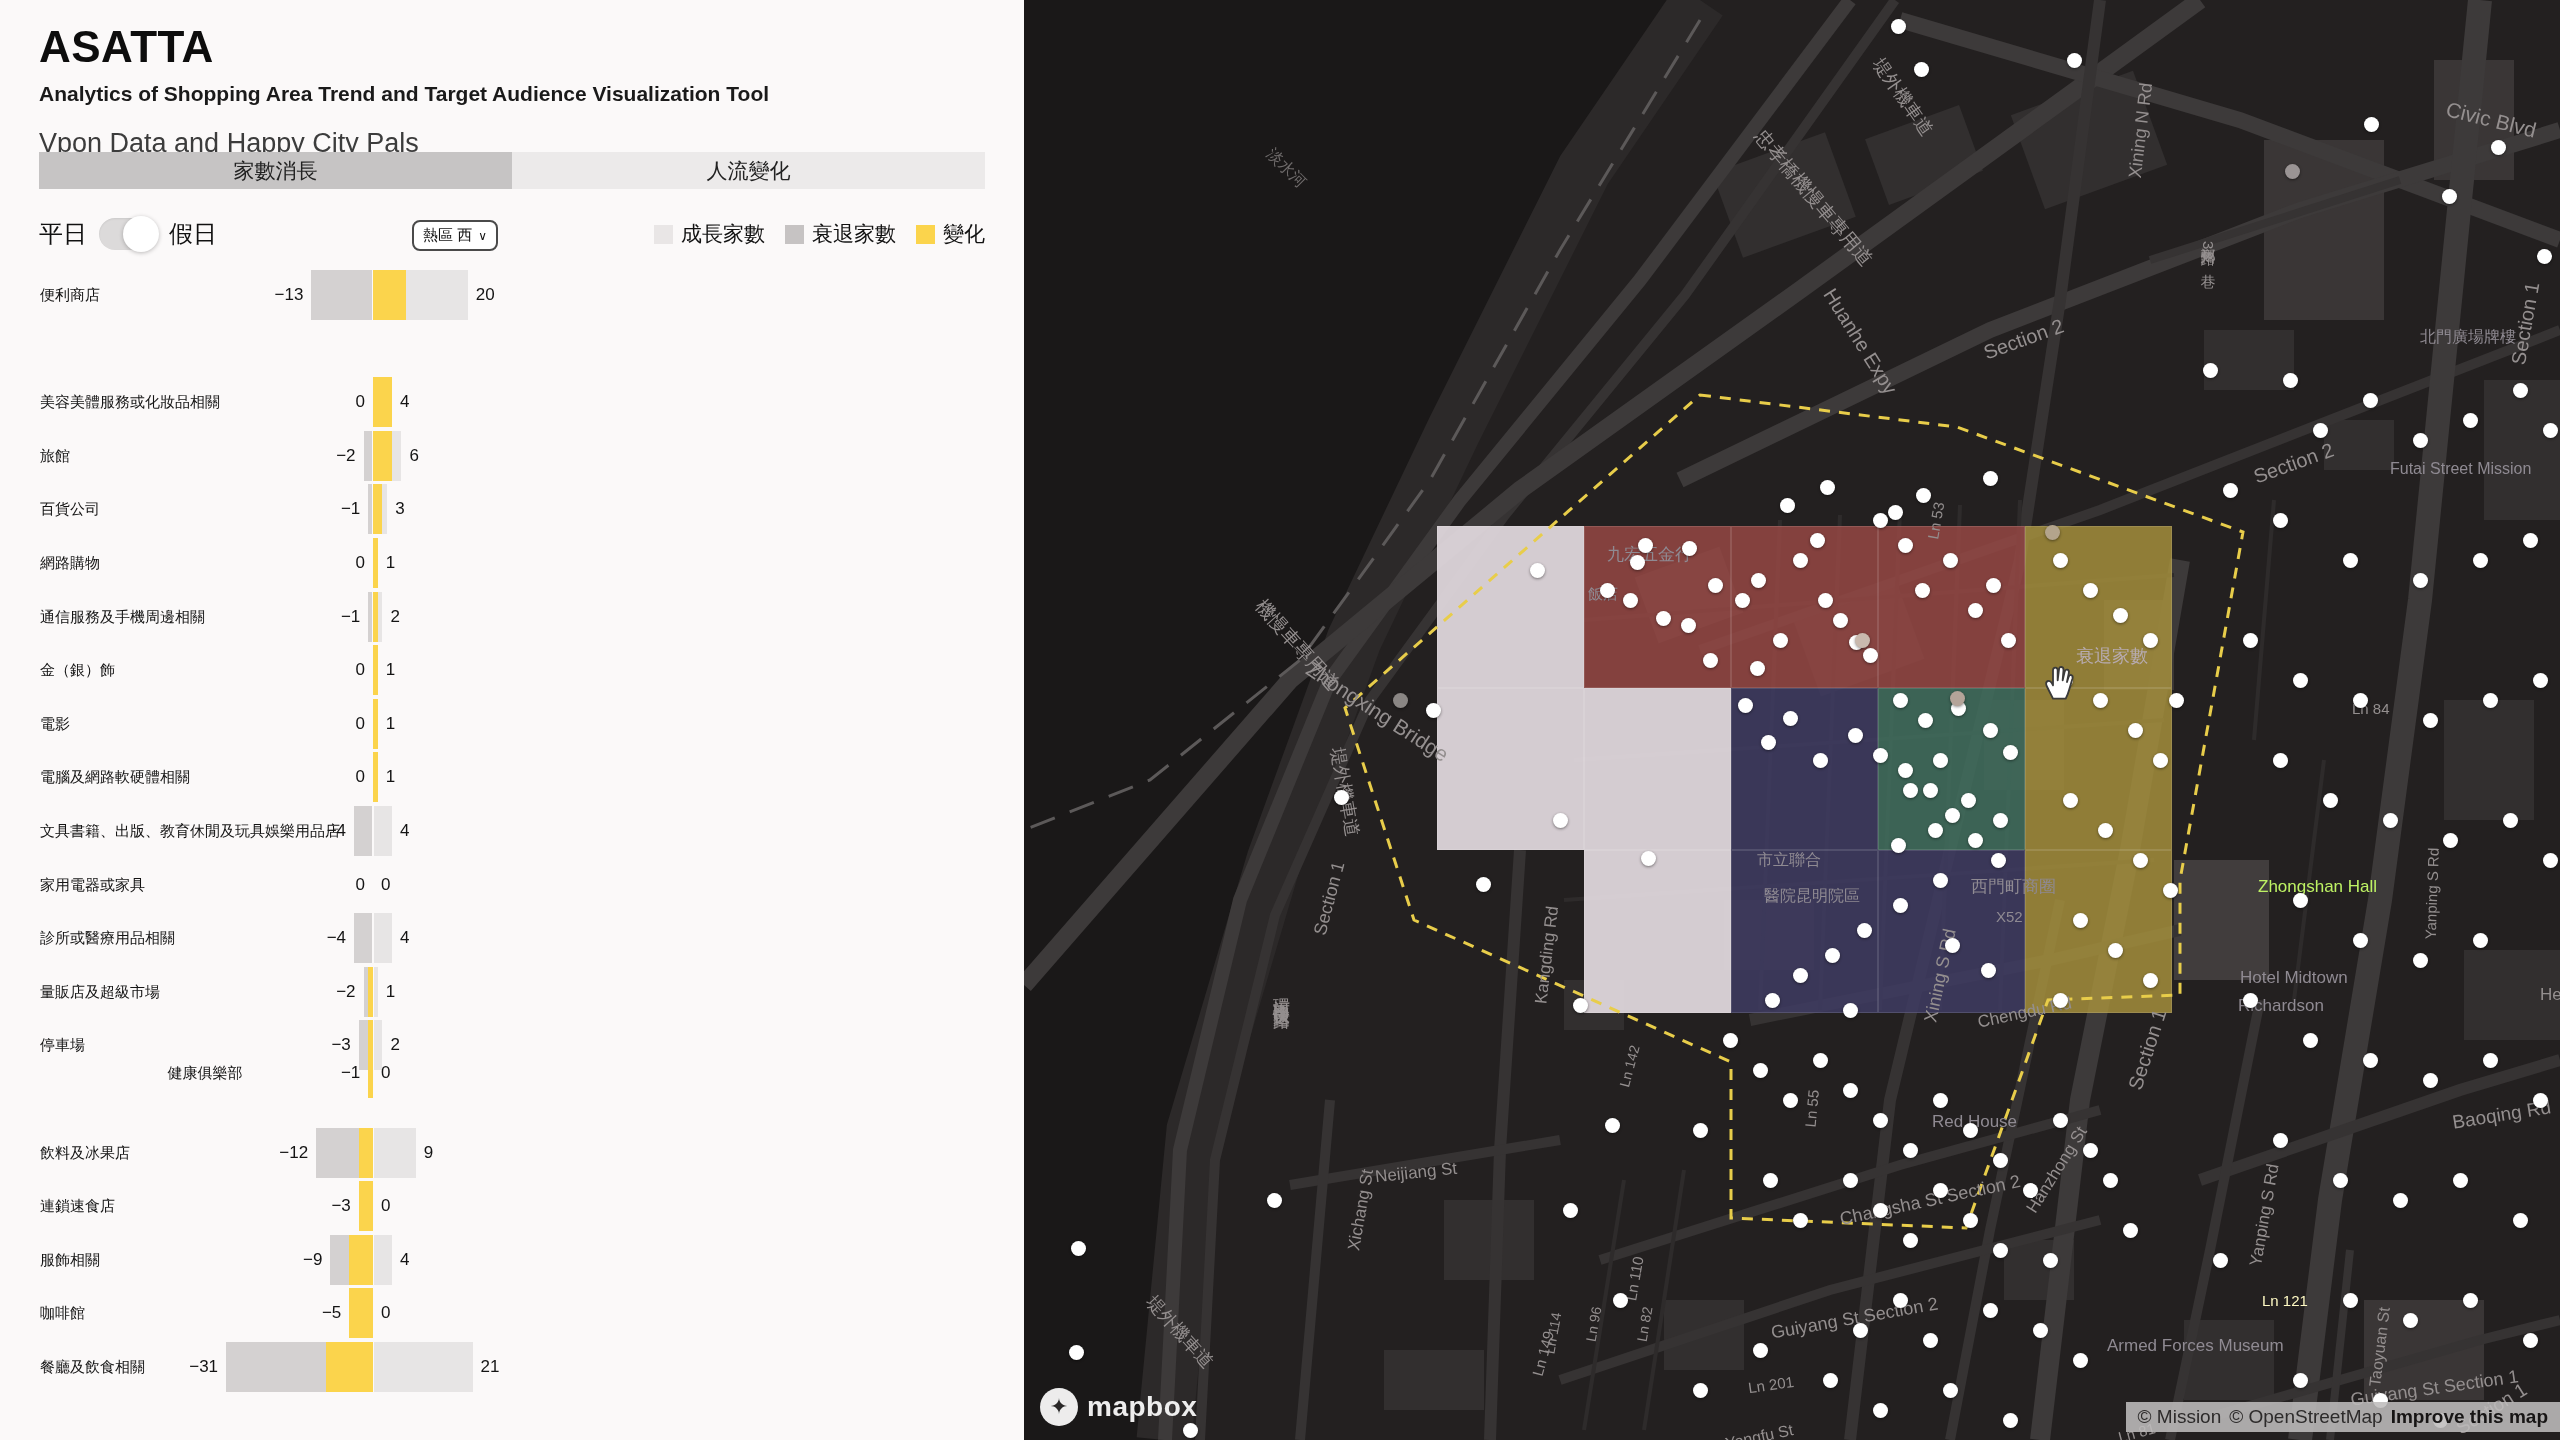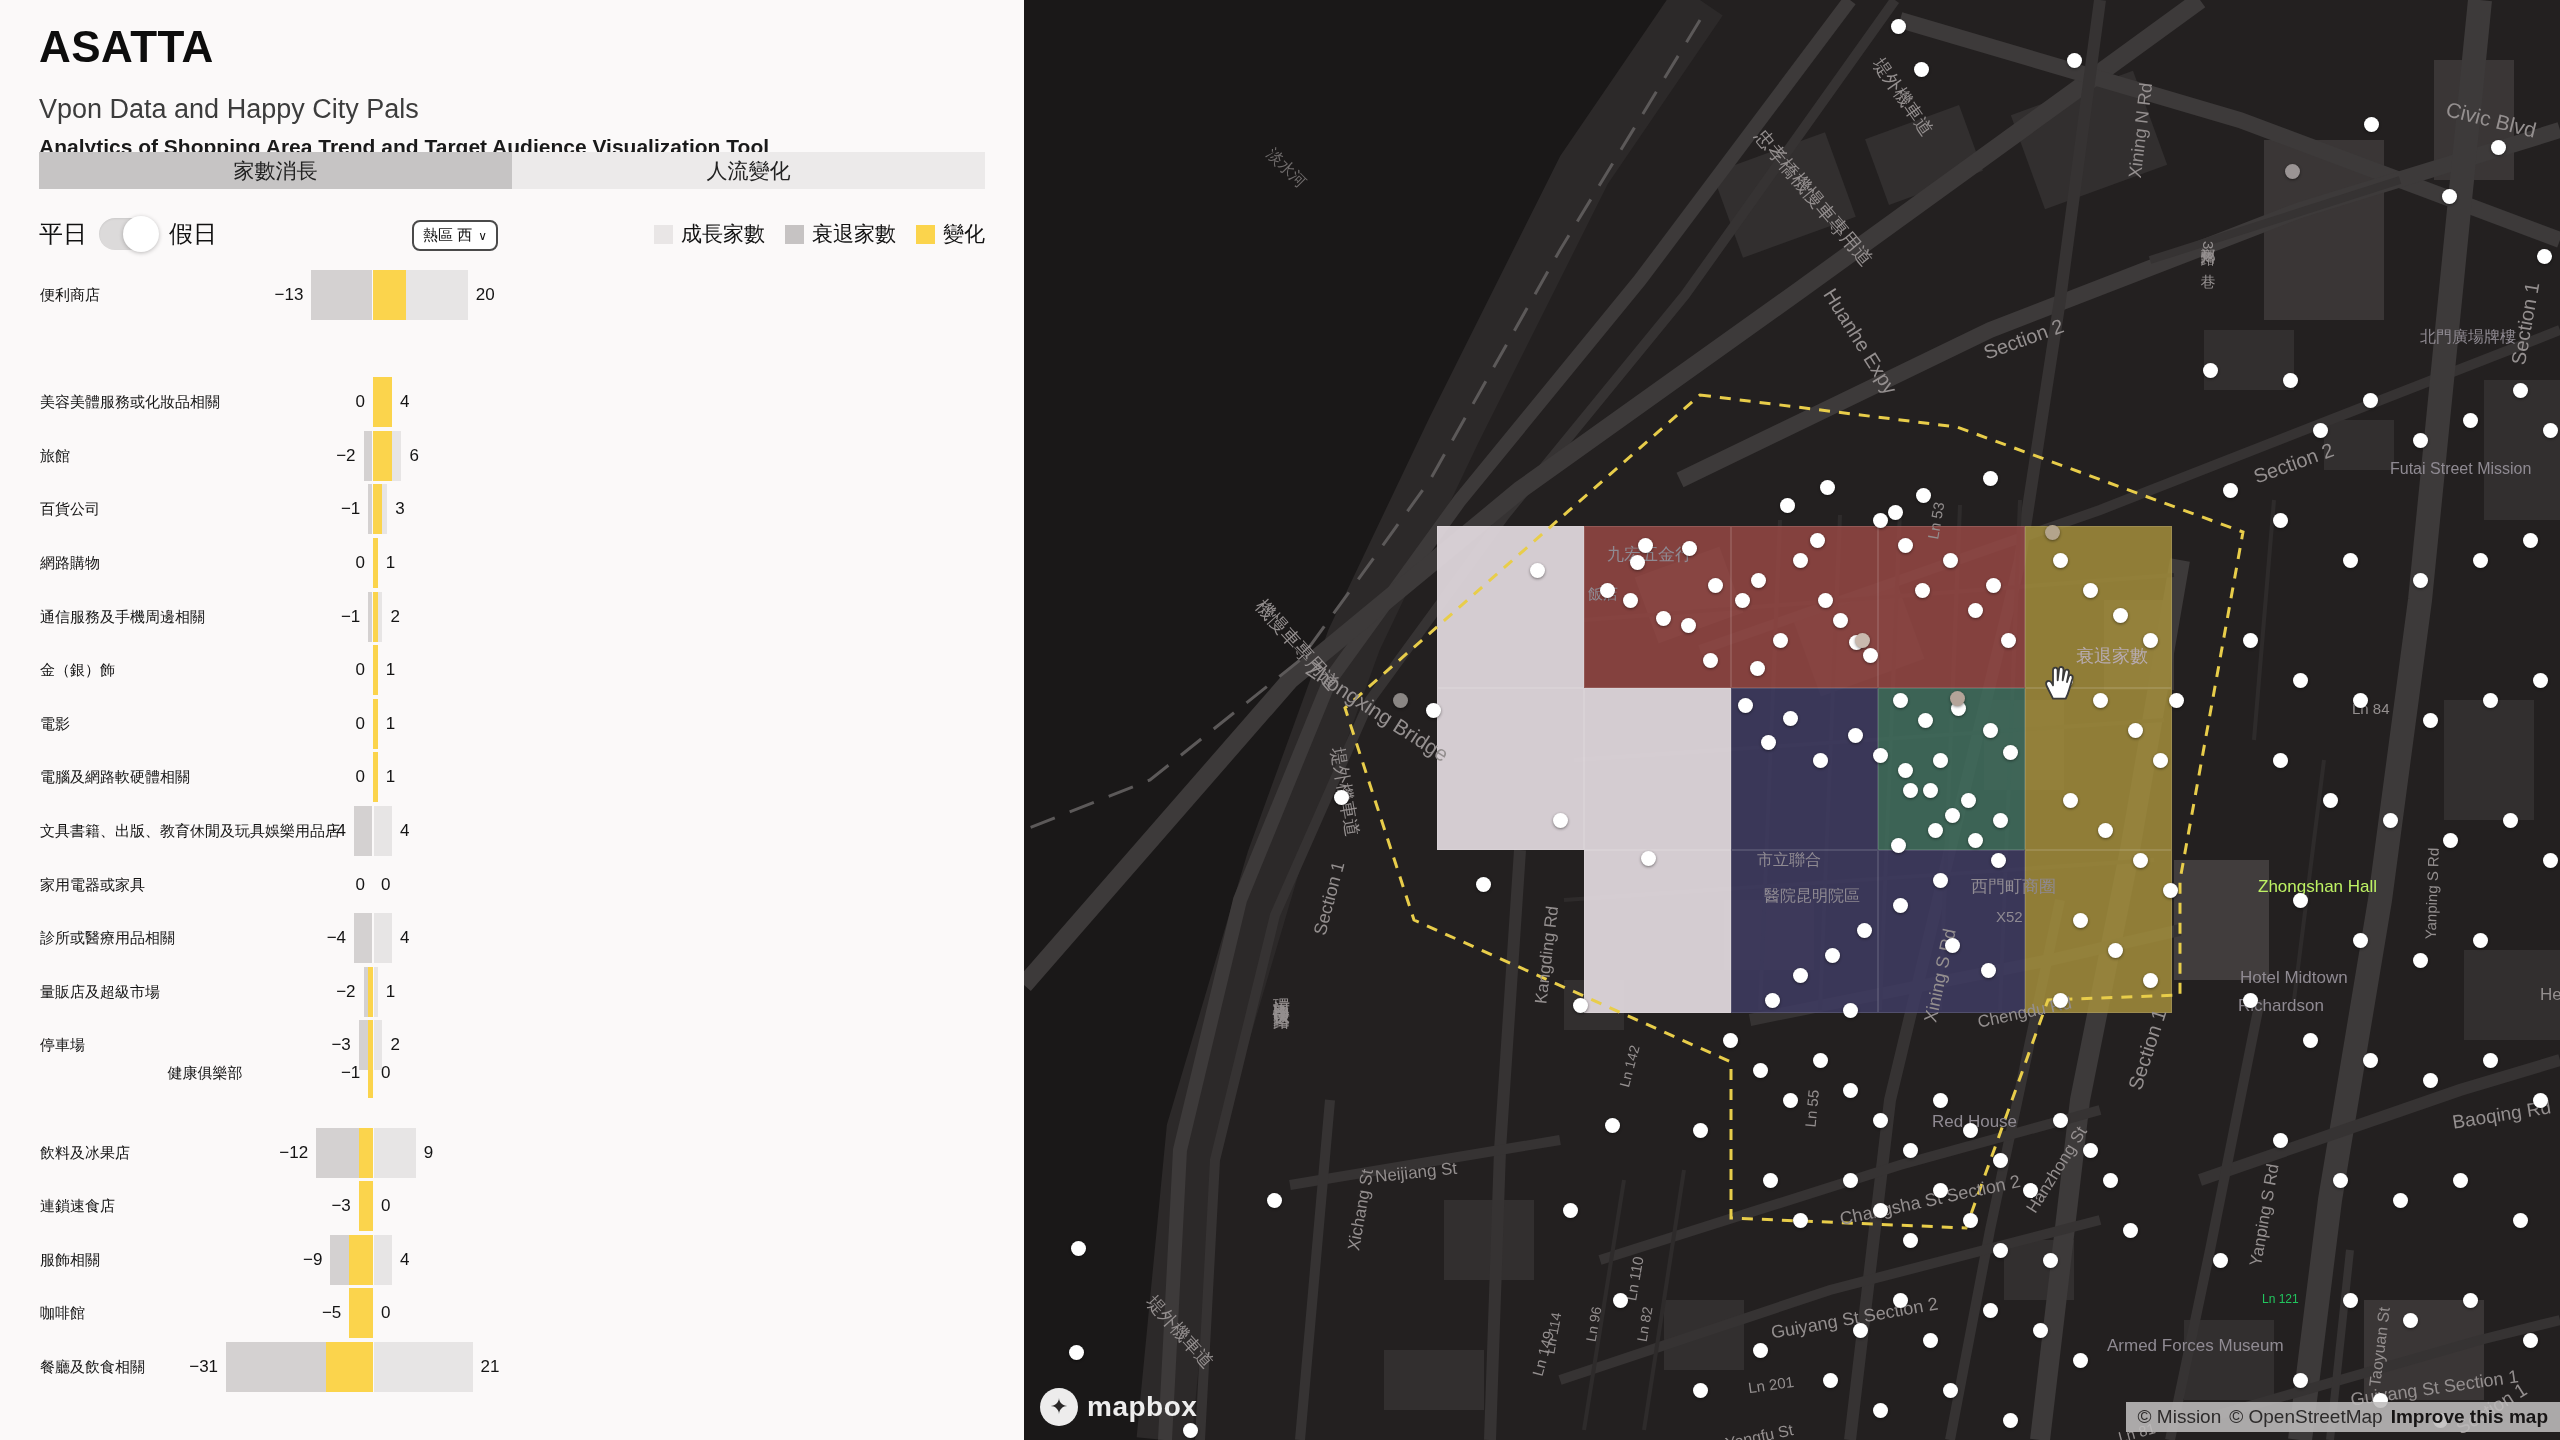--- a/index.html
+++ b/index.html
@@ -46,22 +46,22 @@
   #attrib{position:absolute;right:0;bottom:8px;background:rgba(190,188,188,.88);color:#2d2b2b;font-size:19px;
       padding:4px 12px;z-index:70;display:flex;gap:8px;align-items:center;}
   #attrib b{color:#171515;}
 </style>
 </head>
 <body>
 
 <div id="panel">
   <div id="hdr">
     <div id="app-title">ASATTA</div>
+    <div id="app-sub">Analytics of Shopping Area Trend and Target Audience Visualization Tool</div>
     <div id="app-byline">Vpon Data and Happy City Pals</div>
-    <div id="app-sub">Analytics of Shopping Area Trend and Target Audience Visualization Tool</div>
   </div>
 
   <div id="tabs">
     <div class="tab active">家數消長</div>
     <div class="tab inactive">人流變化</div>
   </div>
 
   <div id="controls">
     <div id="toggle-row">
       <span>平日</span>
@@ -375,21 +375,21 @@
       <div class="map-label" style="left: 746px; top: 1308px; font-size: 18px; color: rgb(148, 143, 143); transform: rotate(-10deg);">Guiyang St Section 2</div>
       <div class="map-label" style="left: 984px; top: 1160px; font-size: 17px; color: rgb(148, 143, 143); transform: rotate(-58deg);">Hanzhong St</div>
       <div class="map-label" style="left: 1428px; top: 1104px; font-size: 19px; color: rgb(148, 143, 143); transform: rotate(-9deg);">Baoqing Rd</div>
       <div class="map-label" style="left: 1189px; top: 1205px; font-size: 17px; color: rgb(148, 143, 143); transform: rotate(-80deg);">Yanping S Rd</div>
       <div class="map-label" style="left: 1362px; top: 885px; font-size: 15px; color: rgb(148, 143, 143); transform: rotate(-88deg);">Yanping S Rd</div>
       <div class="map-label" style="left: 1234px; top: 877px; font-size: 17px; color: #bef264;">Zhongshan Hall</div>
       <div class="map-label" style="left: 1216px; top: 968px; font-size: 17px; color: rgb(143, 138, 146);">Hotel Midtown</div>
       <div class="map-label" style="left: 1214px; top: 996px; font-size: 17px; color: rgb(143, 138, 146);">Richardson</div>
       <div class="map-label" style="left: 1328px; top: 700px; font-size: 15px; color: rgb(148, 143, 143);">Ln 84</div>
       <div class="map-label" style="left: 1516px; top: 985px; font-size: 17px; color: rgb(148, 143, 143);">Hengyang Rd</div>
-      <div class="map-label" style="left: 1238px; top: 1292px; font-size: 12px; color: #22c55e;">Ln 121</div>
+      <div class="map-label" style="left: 1238px; top: 1292px; font-size: 15px; color: #fef9c3;">Ln 121</div>
       <div class="map-label" style="left: 1316px; top: 1338px; font-size: 16px; color: rgb(148, 143, 143); transform: rotate(-83deg);">Taoyuan St</div>
       <div class="map-label" style="left: 1083px; top: 1336px; font-size: 17px; color: rgb(143, 138, 146);">Armed Forces Museum</div>
       <div class="map-label" style="left: 1326px; top: 1378px; font-size: 18px; color: rgb(148, 143, 143); transform: rotate(-8deg);">Guiyang St Section 1</div>
       <div class="map-label" style="left: 1094px; top: 1424px; font-size: 15px; color: rgb(148, 143, 143); transform: rotate(-15deg);">Ln 81</div>
       <div class="map-label" style="left: 724px; top: 1376px; font-size: 15px; color: rgb(148, 143, 143); transform: rotate(-8deg);">Ln 201</div>
       <div class="map-label" style="left: 701px; top: 1428px; font-size: 16px; color: rgb(148, 143, 143); transform: rotate(-12deg);">Yongfu St</div>
       <div class="map-label" style="left: 508px; top: 1325px; font-size: 14px; color: rgb(148, 143, 143); transform: rotate(-80deg);">Ln 114</div>
       <div class="map-label" style="left: 552px; top: 1316px; font-size: 14px; color: rgb(148, 143, 143); transform: rotate(-80deg);">Ln 96</div>
       <div class="map-label" style="left: 603px; top: 1316px; font-size: 14px; color: rgb(148, 143, 143); transform: rotate(-80deg);">Ln 82</div>
       <div class="map-label" style="left: 584px; top: 1058px; font-size: 14px; color: rgb(148, 143, 143); transform: rotate(-75deg);">Ln 142</div>

